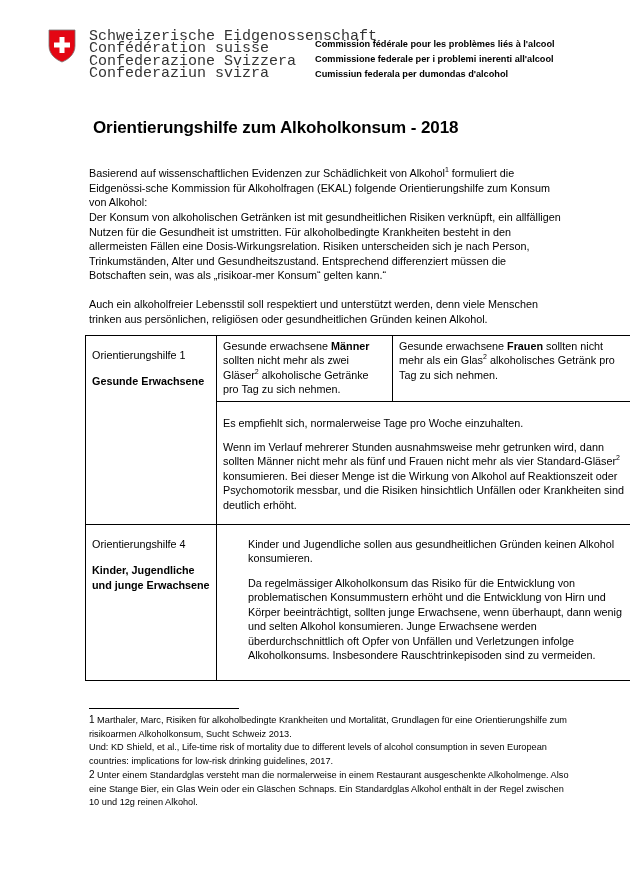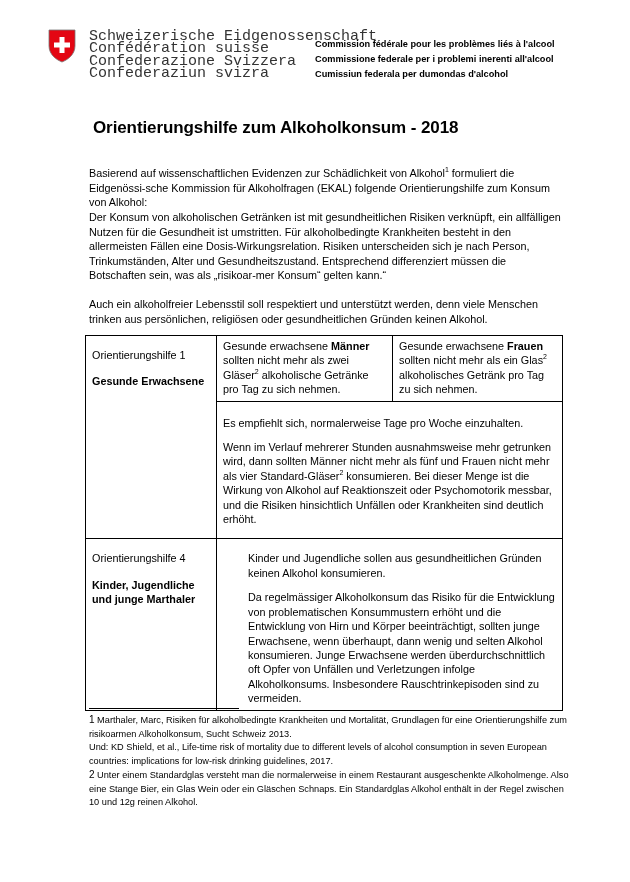--- a/index.html
+++ b/index.html
@@ -8,21 +8,21 @@
   .logo { position: absolute; left: 47px; top: 29px; width: 30px; height: 34px; }
   .dept { position: absolute; left: 89px; top: 31px; font-size: 15px; line-height: 12.3px; color: #333; font-family: Liberation Mono, monospace; }
   .dept div { white-space: nowrap; }
   .commission { position: absolute; left: 315px; top: 37px; font-size: 9.2px; line-height: 15px; font-weight: bold; }
   .commission div { white-space: nowrap; }
   h1 { position: absolute; left: 89px; top: 114px; margin: 4px; font-size: 17px; font-weight: bold; letter-spacing: -0.1px; }
   .body-text { position: absolute; left: 89px; width: 475px; font-size: 10.8px; line-height: 14.5px; }
   .p1 { top: 166px; }
   .p2 { top: 210px; }
   .p3 { top: 297px; }
-  table.guide { position: absolute; left: 85px; top: 335px; width: 478px; border-collapse: collapse; font-size: 10.8px; line-height: 14.4px; }
+  table.guide { position: absolute; left: 85px; top: 335px; width: 546px; border-collapse: collapse; font-size: 10.8px; line-height: 14.4px; }
   table.guide td { border: 1px solid #000; vertical-align: top; padding: 3px 6px 4px 6px; }
   .lbl { width: 118px; }
   .lbl .num { margin-top: 9px; }
   .lbl .title { font-weight: bold; margin-top: 12px; }
   .sup { font-size: 7px; vertical-align: super; line-height: 0; }
   .cell-para { margin: 0 0 10px 0; }
   .cell-para:last-child { margin-bottom: 0; }
   .fn-line { position: absolute; left: 89px; top: 708px; width: 150px; border-top: 1px solid #000; }
   .footnotes { position: absolute; left: 89px; top: 713px; width: 480px; font-size: 9.2px; line-height: 13.5px; }
   .footnotes p { margin: 0; }
@@ -74,21 +74,21 @@
   </tr>
   <tr>
     <td colspan="2" style="border-top:none; padding-top:14px; padding-bottom:12px;">
       <p class="cell-para">Es empfiehlt sich, normalerweise Tage pro Woche einzuhalten.</p>
       <p class="cell-para"><span>Wenn im Verlauf mehrerer Stunden ausnahmsweise mehr getrunken wird, dann sollten Männer nicht mehr als fünf und Frauen nicht mehr als vier Standard-Gläser</span><span class="sup">2</span><span> konsumieren. Bei dieser Menge ist die Wirkung von Alkohol auf Reaktionszeit oder Psychomotorik messbar, und die Risiken hinsichtlich Unfällen oder Krankheiten sind deutlich erhöht.</span></p>
     </td>
   </tr>
   <tr>
     <td class="lbl" style="height:148px;">
       <div class="num">Orientierungshilfe 4</div>
-      <div class="title">Kinder, Jugendliche und junge Marthaler</div>
+      <div class="title">Kinder, Jugendliche und junge Erwachsene</div>
     </td>
     <td colspan="2" style="padding-top:12px;padding-left:31px;">
       <p class="cell-para">Kinder und Jugendliche sollen aus gesundheitlichen Gründen keinen Alkohol konsumieren.</p>
       <p class="cell-para">Da regelmässiger Alkoholkonsum das Risiko für die Entwicklung von problematischen Konsummustern erhöht und die Entwicklung von Hirn und Körper beeinträchtigt, sollten junge Erwachsene, wenn überhaupt, dann wenig und selten Alkohol konsumieren. Junge Erwachsene werden überdurchschnittlich oft Opfer von Unfällen und Verletzungen infolge Alkoholkonsums. Insbesondere Rauschtrinkepisoden sind zu vermeiden.</p>
     </td>
   </tr>
 </tbody>
   </table>
 
 <div class="fn-line"></div>

